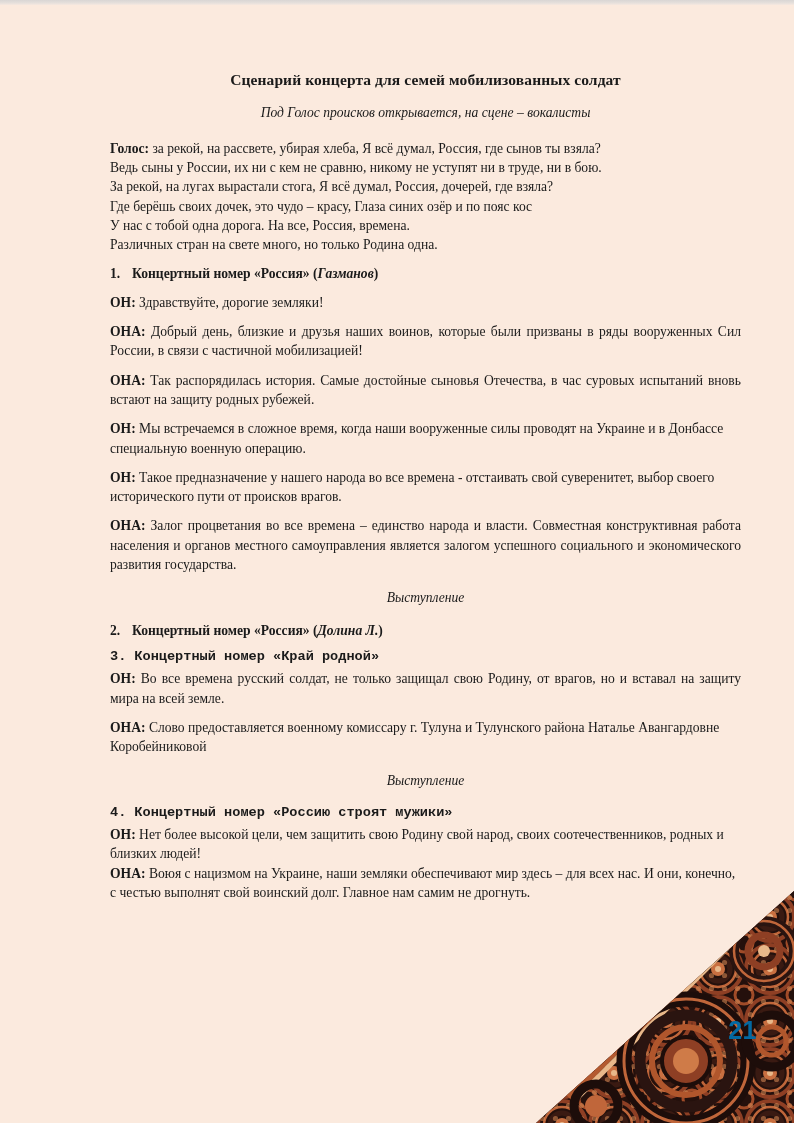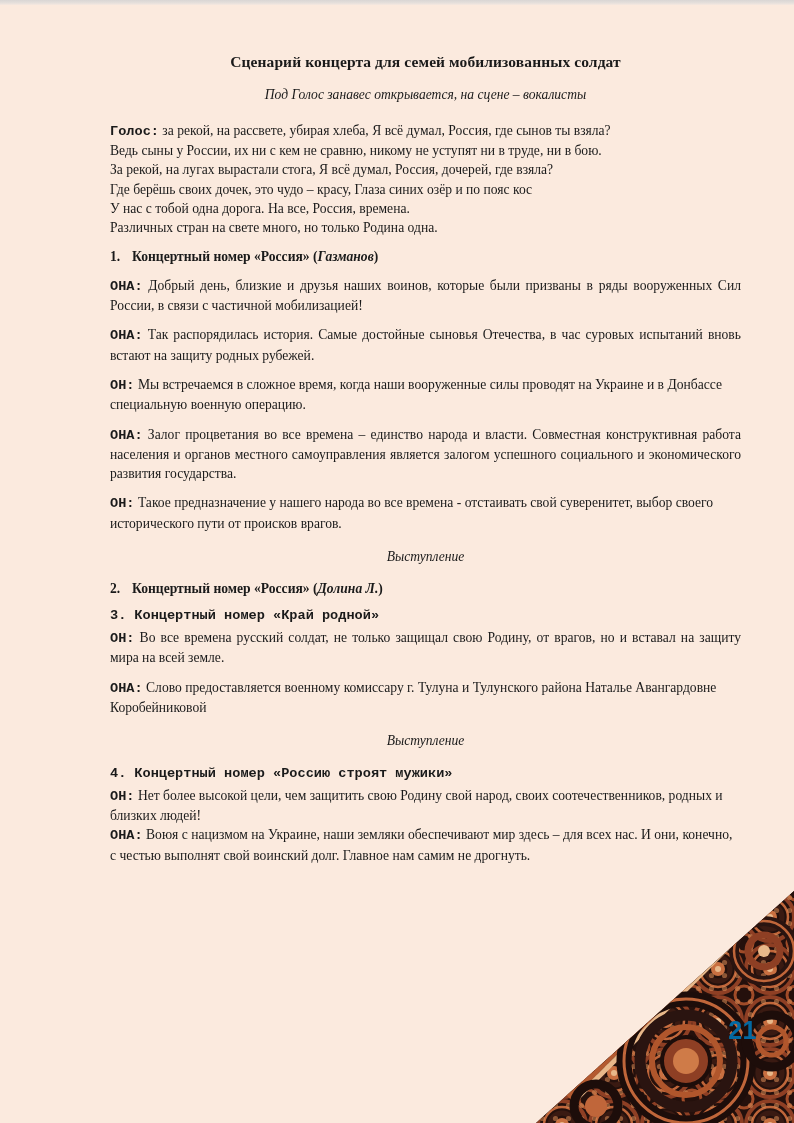--- a/index.html
+++ b/index.html
@@ -22,21 +22,21 @@
     height: 5px;
     background: linear-gradient(to bottom, #d9d6d4 0%, #e6e0dc 60%, #f6e9e0 100%);
     z-index: 5;
   }
   .page {
     position: absolute;
     top: 0; left: 0;
     width: 794px;
     height: 1123px;
     box-sizing: border-box;
-    padding: 52px 53px 0 110px;
+    padding: 70px 53px 0 110px;
     z-index: 2;
   }
   .content {
     width: 631px;
   }
   h1.doc-title {
     font-size: 15.5px;
     font-weight: bold;
     text-align: center;
     margin: 0 0 14px 0;
@@ -55,21 +55,20 @@
   }
   .poem {
     margin: 16px 0 0 0;
     font-size: 13.6px;
     line-height: 1.42;
     text-align: left;
   }
   .poem .line { display: block; }
   .speaker {
     font-weight: bold;
-    font-family: Liberation Mono, monospace;
   }
   .item-heading {
     font-size: 13.6px;
     font-weight: bold;
     margin: 11px 0 9px 0;
     line-height: 1.35;
   }
   .item-heading .num {
     display: inline-block;
     min-width: 14px;
@@ -113,45 +112,46 @@
 </head>
 <body>
 
 <div class="top-strip"></div>
 
 <div class="page">
   <div class="content">
 
     <h1 class="doc-title">Сценарий концерта для семей мобилизованных солдат</h1>
 
-    <div class="stage-dir">Под Голос занавес открывается, на сцене – вокалисты</div>
+    <div class="stage-dir">Под Голос происков открывается, на сцене – вокалисты</div>
 
     <div class="poem">
       <span class="line"><span class="speaker">Голос:</span><span> за рекой, на рассвете, убирая хлеба, Я всё думал, Россия, где сынов ты взяла?</span></span>
       <span class="line">Ведь сыны у России, их ни с кем не сравню, никому не уступят ни в труде, ни в бою.</span>
       <span class="line">За рекой, на лугах вырастали стога, Я всё думал, Россия, дочерей, где взяла?</span>
       <span class="line">Где берёшь своих дочек, это чудо – красу, Глаза синих озёр и по пояс кос</span>
       <span class="line">У нас с тобой одна дорога. На все, Россия, времена.</span>
       <span class="line">Различных стран на свете много, но только Родина одна.</span>
     </div>
 
     <div class="item-heading">
       <span class="num">1.</span><span>Концертный номер «Россия» (</span><span class="artist">Газманов</span><span>)</span>
     </div>
 
+    <p class="dlg left"><span class="speaker">ОН:</span><span> Здравствуйте, дорогие земляки!</span></p>
 
     <p class="dlg just"><span class="speaker">ОНА:</span><span> Добрый день, близкие и друзья наших воинов, которые были призваны в ряды вооруженных Сил России, в связи с частичной мобилизацией!</span></p>
 
     <p class="dlg just"><span class="speaker">ОНА:</span><span> Так распорядилась история. Самые достойные сыновья Отечества, в час суровых испытаний вновь встают на защиту родных рубежей.</span></p>
 
     <p class="dlg left"><span class="speaker">ОН:</span><span> Мы встречаемся в сложное время, когда наши вооруженные силы проводят на Украине и в Донбассе специальную военную операцию.</span></p>
 
+    <p class="dlg left"><span class="speaker">ОН:</span><span> Такое предназначение у нашего народа во все времена - отстаивать свой суверенитет, выбор своего исторического пути от происков врагов.</span></p>
+
     <p class="dlg just"><span class="speaker">ОНА:</span><span> Залог процветания во все времена – единство народа и власти. Совместная конструктивная работа населения и органов местного самоуправления является залогом успешного социального и экономического развития государства.</span></p>
-
-    <p class="dlg left"><span class="speaker">ОН:</span><span> Такое предназначение у нашего народа во все времена - отстаивать свой суверенитет, выбор своего исторического пути от происков врагов.</span></p>
 
 
     <div class="stage-dir solo">Выступление</div>
 
     <div class="item-heading tight">
       <span class="num">2.</span><span>Концертный номер «Россия» (</span><span class="artist">Долина Л.</span><span>)</span>
     </div>
 
     <div class="item-heading tight-last">
       <span class="num">3.</span><span>Концертный номер «Край родной»</span>

